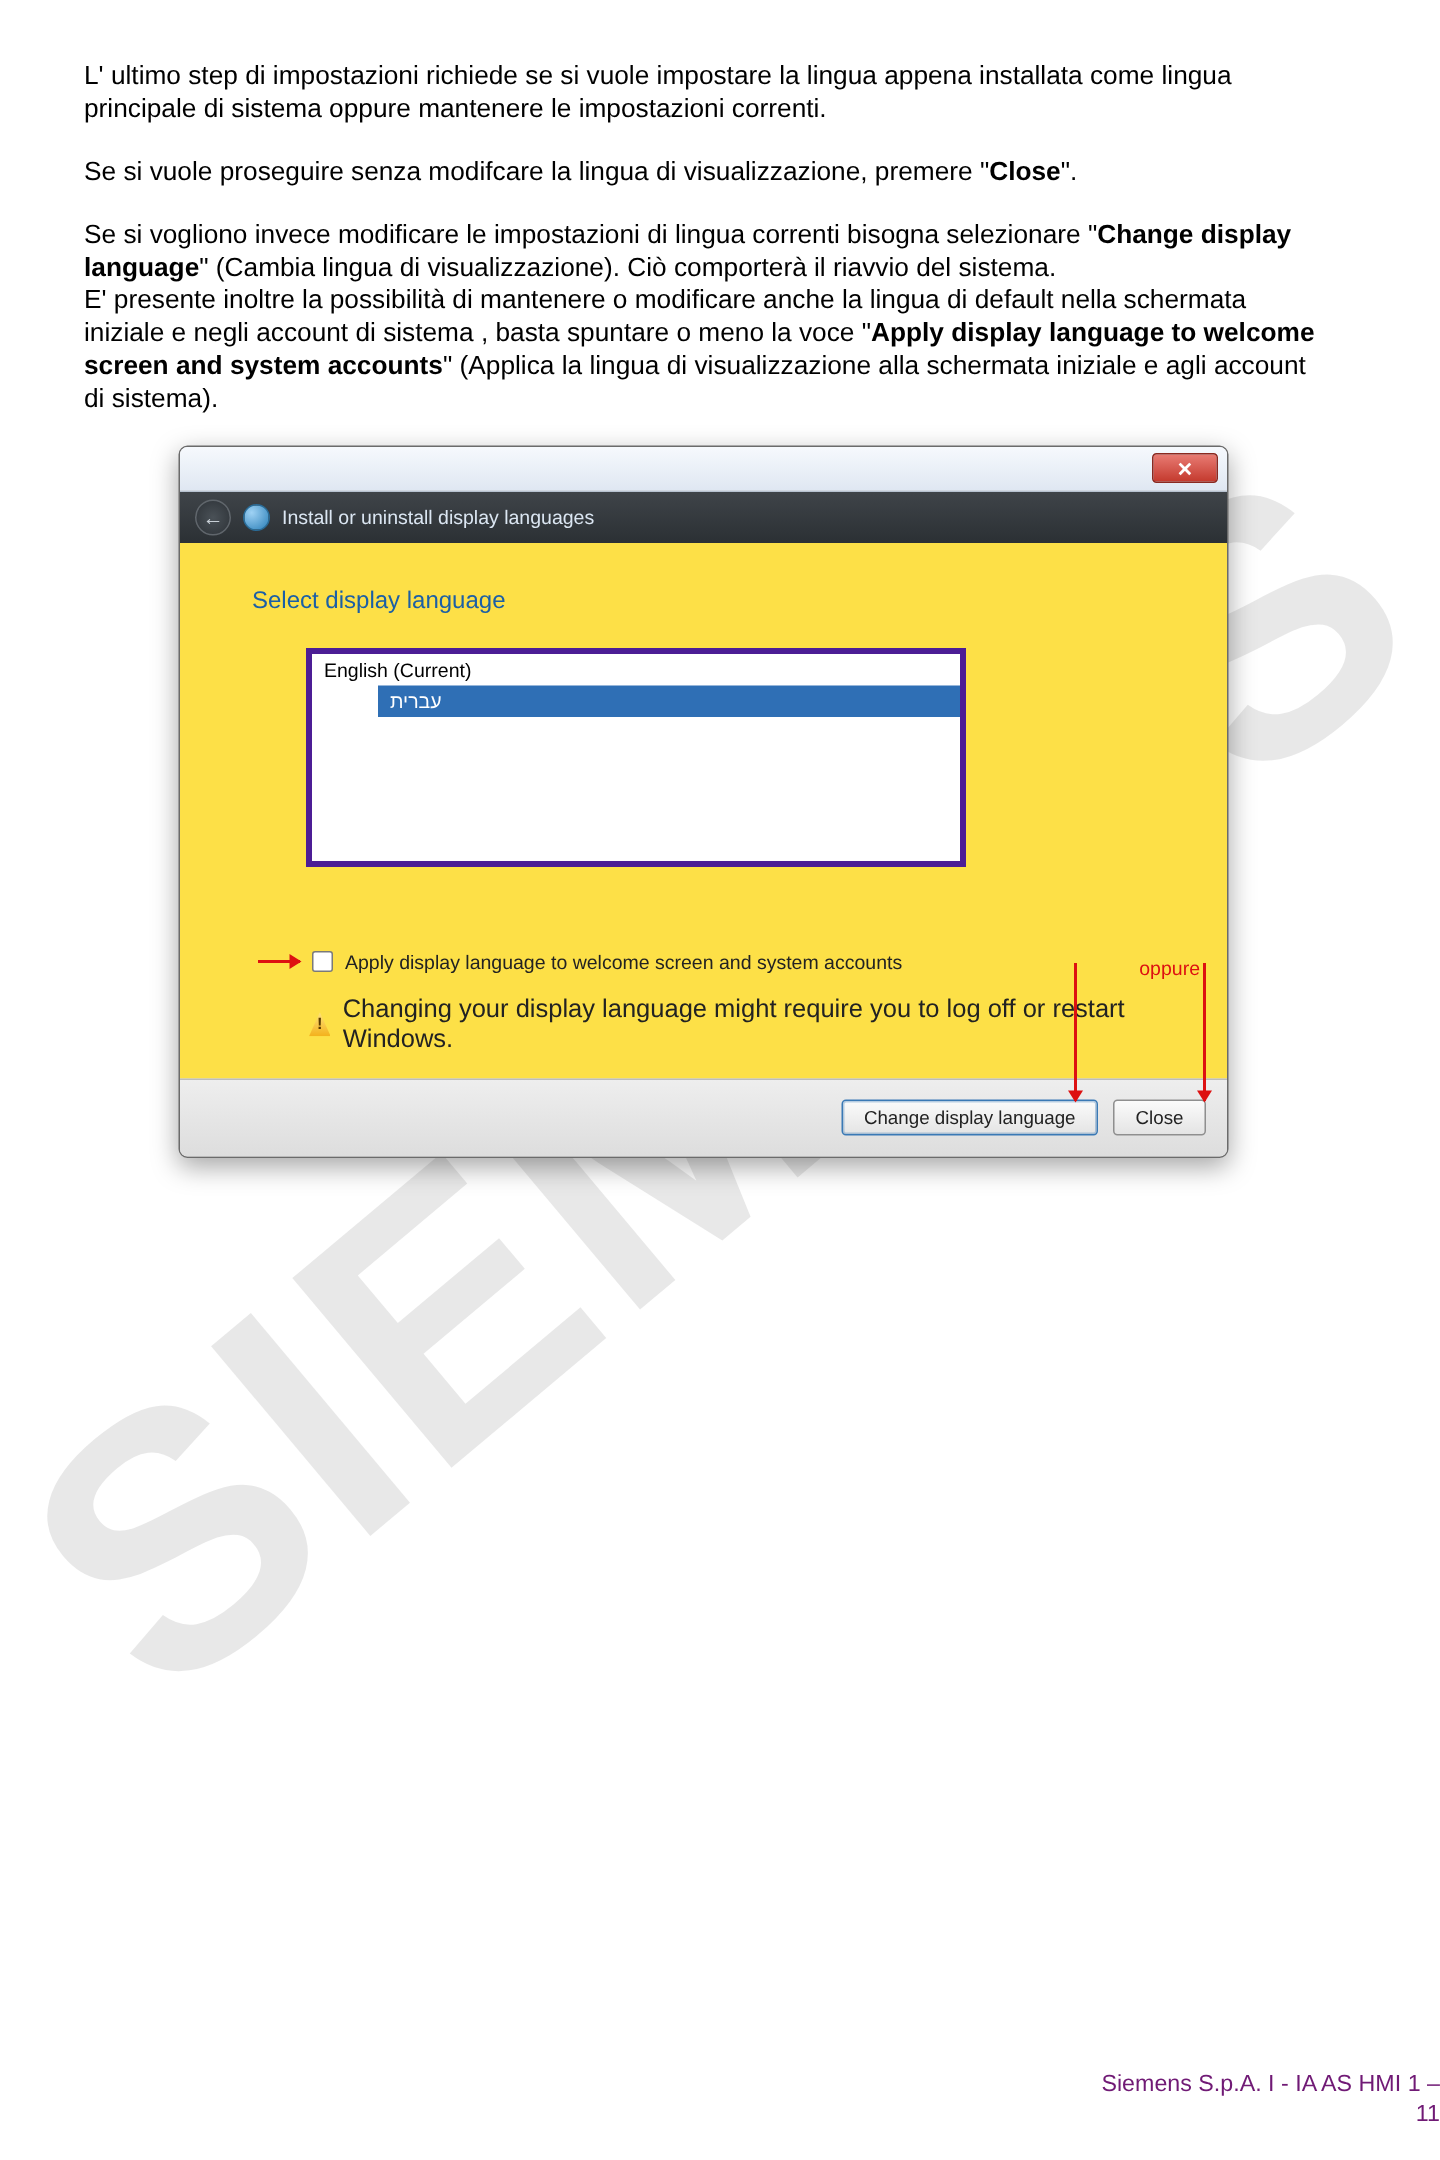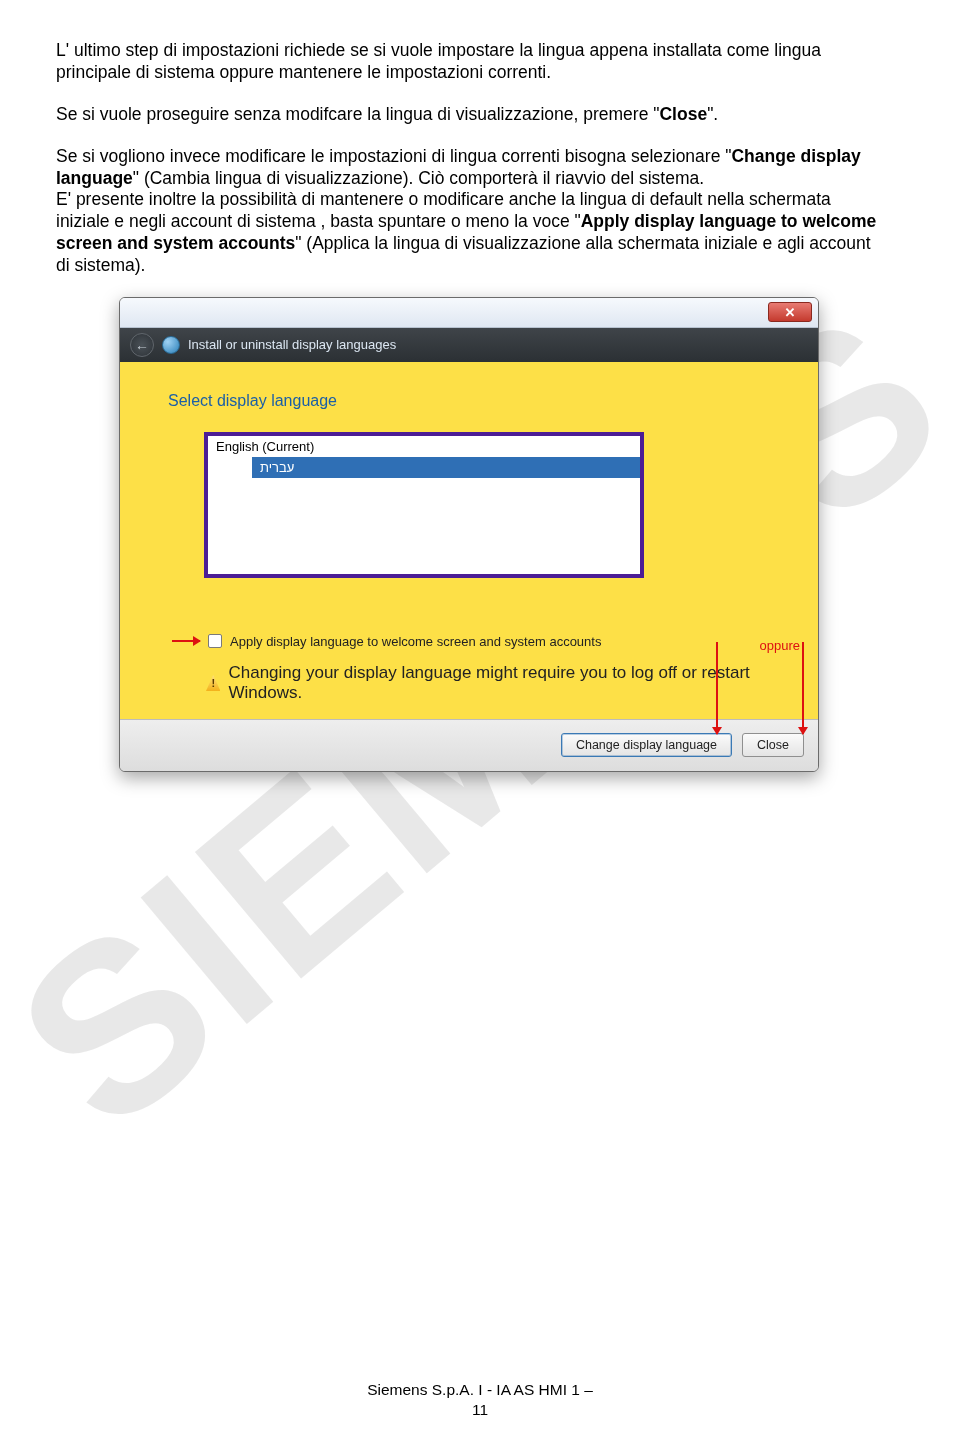--- a/index.html
+++ b/index.html
@@ -199,23 +199,23 @@
     left: -4px;
     bottom: -1px;
     border-top: 8px solid #d11;
     border-left: 5px solid transparent;
     border-right: 5px solid transparent;
   }
   .footer {
     position: absolute;
     bottom: 20px;
     left: 0; right: 0;
-    text-align: center;
+    text-align: right;
     font-size: 15.5px;
-    color: #000000;
+    color: #701a75;
     line-height: 1.3;
     z-index: 1;
   }
 </style>
 </head>
 <body>
 
 <div class="watermark">SIEMENS</div>
 
 <div class="page">

